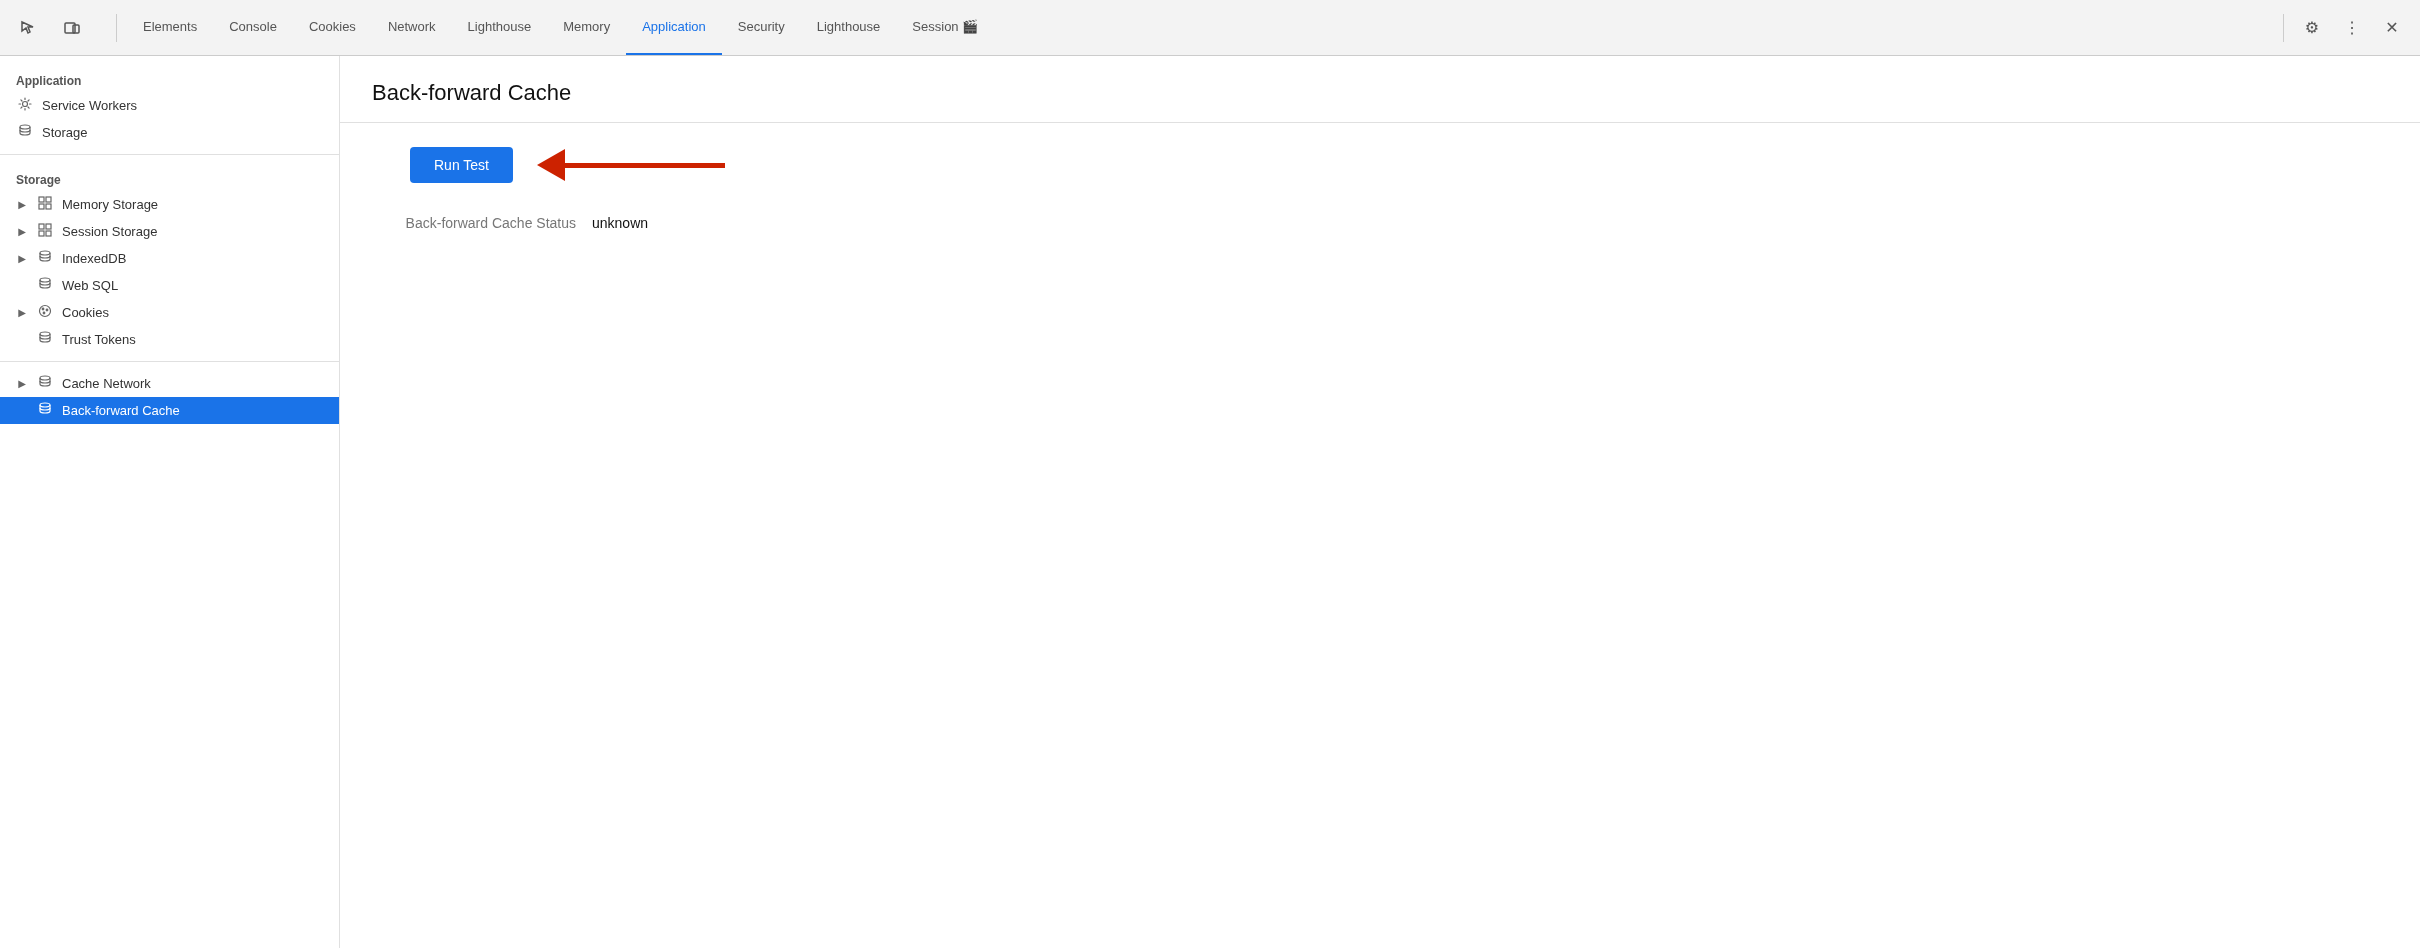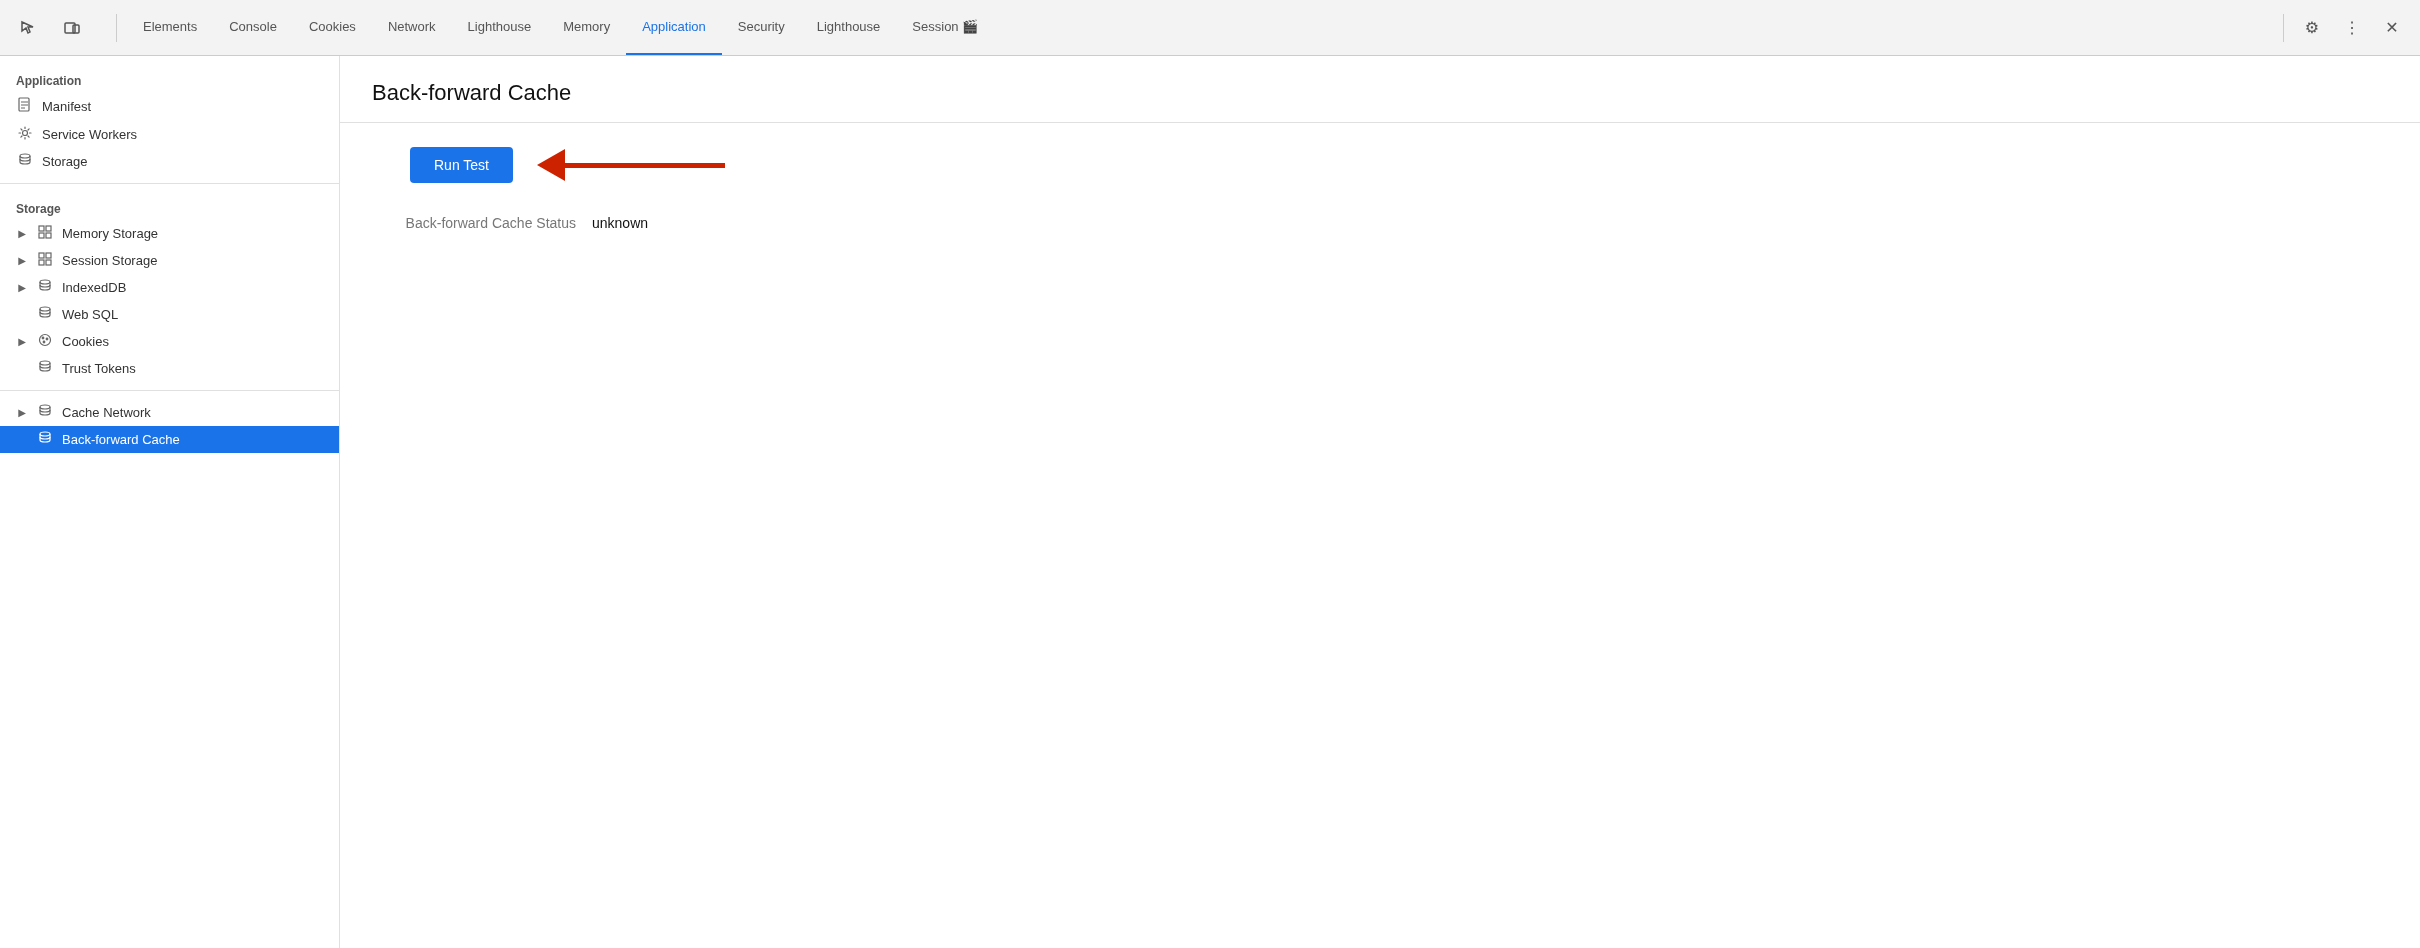--- a/index.html
+++ b/index.html
@@ -256,29 +256,20 @@
     <button class="toolbar-icon-btn">✕</button>
   </div>
 </div>
 
 <div class="devtools-body">
 
   <aside class="sidebar">
 
     <div class="sidebar-section-header">Application</div>
 
-    <div class="sidebar-item">
-      <span class="item-icon">
-        <svg width="14" height="16" viewBox="0 0 14 16" fill="none" stroke="#666" stroke-width="1.2">
-          <rect x="1" y="1" width="10" height="13" rx="1"></rect>
-          <path d="M3 5h7M3 8h7M3 11h4"></path>
-        </svg>
-      </span>
-      <span>Manifest</span>
-    </div>
 
     <div class="sidebar-item">
       <span class="item-icon">
         <svg width="14" height="14" viewBox="0 0 14 14" fill="none" stroke="#666" stroke-width="1.2">
           <circle cx="7" cy="7" r="2.5"></circle>
           <path d="M7 1v1.5M7 11.5V13M1 7h1.5M11.5 7H13M2.9 2.9l1.1 1.1M10 10l1.1 1.1M2.9 11.1L4 10M10 4l1.1-1.1" stroke-linecap="round"></path>
         </svg>
       </span>
       <span>Service Workers</span>
     </div>

